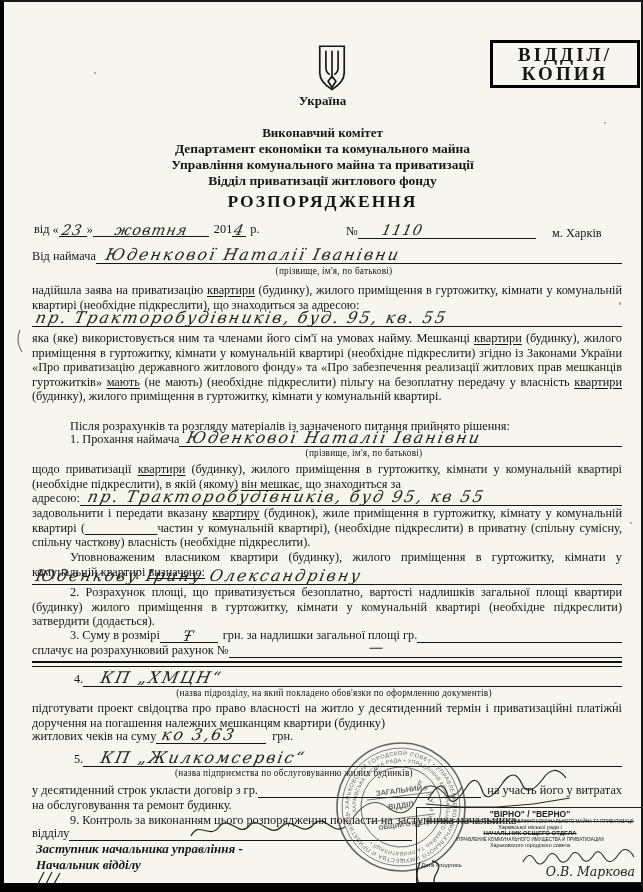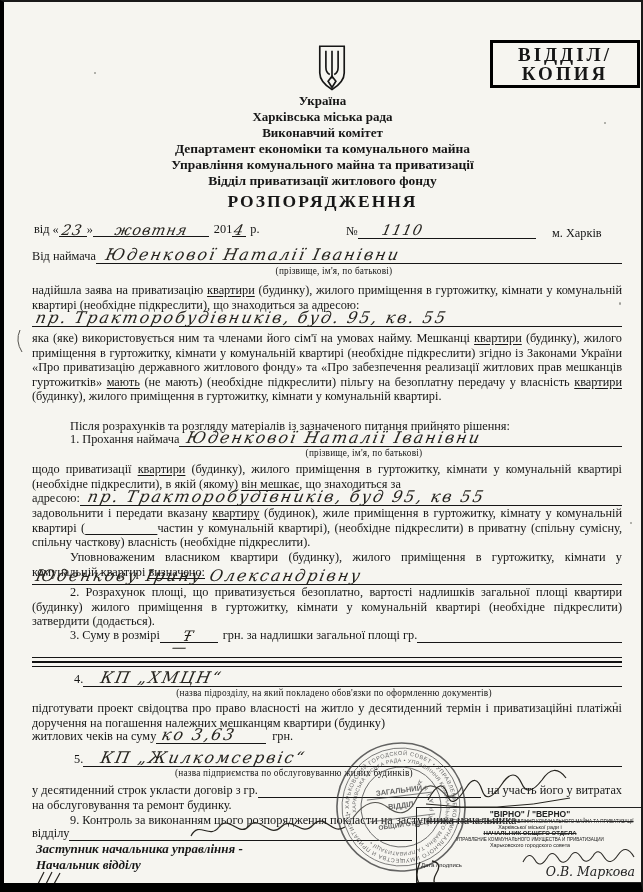--- a/index.html
+++ b/index.html
@@ -65,21 +65,20 @@
       <path d="M32,58 l7,9 -7,11 -7,-11 Z"></path>
     </g>
   </svg>
 
   <div class="copybox">
     <div>ВІДДІЛ/</div>
     <div>КОПИЯ</div>
   </div>
 
   <div class="t cx b" style="top:92px;font-size:13px">Україна</div>
-  <div class="t cx b" style="top:108px;font-size:13px">Харківська міська рада</div>
   <div class="t cx b" style="top:124px;font-size:13px">Виконавчий комітет</div>
   <div class="t cx b" style="top:140px;font-size:13.5px">Департамент економіки та комунального майна</div>
   <div class="t cx b" style="top:156px;font-size:13.5px">Управління комунального майна та приватизації</div>
   <div class="t cx b" style="top:172px;font-size:13.5px">Відділ приватизації житлового фонду</div>
   <div class="t cx title" style="top:192px">РОЗПОРЯДЖЕННЯ</div>
 
   <div class="row" style="left:30px;top:220px;width:300px">
     <span class="lbl">від «</span>
     <span class="bl" style="width:28px"><span class="hw">23</span></span>
     <span class="lbl">»</span>
@@ -142,20 +141,21 @@
 
   <div class="t just ind" style="top:583px;left:28px;width:590px">2. Розрахунок площі, що приватизується безоплатно, вартості надлишків загальної площі квартири (будинку) жилого приміщення в гуртожитку, кімнати у комунальній квартирі (необхідне підкреслити) затвердити (додається).</div>
 
   <div class="row" style="left:28px;top:624px;width:590px">
     <span class="lbl" style="padding-left:38px">3. Суму в розмірі</span>
     <span class="bl" style="width:58px"><span class="hw">Ŧ</span></span>
     <span class="lbl" style="padding-left:5px">грн. за надлишки загальної площі гр.</span>
     <span class="fill"></span>
   </div>
   <div class="row" style="left:28px;top:639px;width:590px">
+    <span class="lbl">сплачує на розрахунковий рахунок №</span>
     <span class="fill">
         <span class="hw" style="position:absolute;left:140px;bottom:2px">—</span>
       </span>
   </div>
 
   <div class="divline" style="top:659px"></div>
 
   <div class="row" style="left:70px;top:668px;width:548px">
     <span class="lbl">4.</span>
     <span class="fill">

